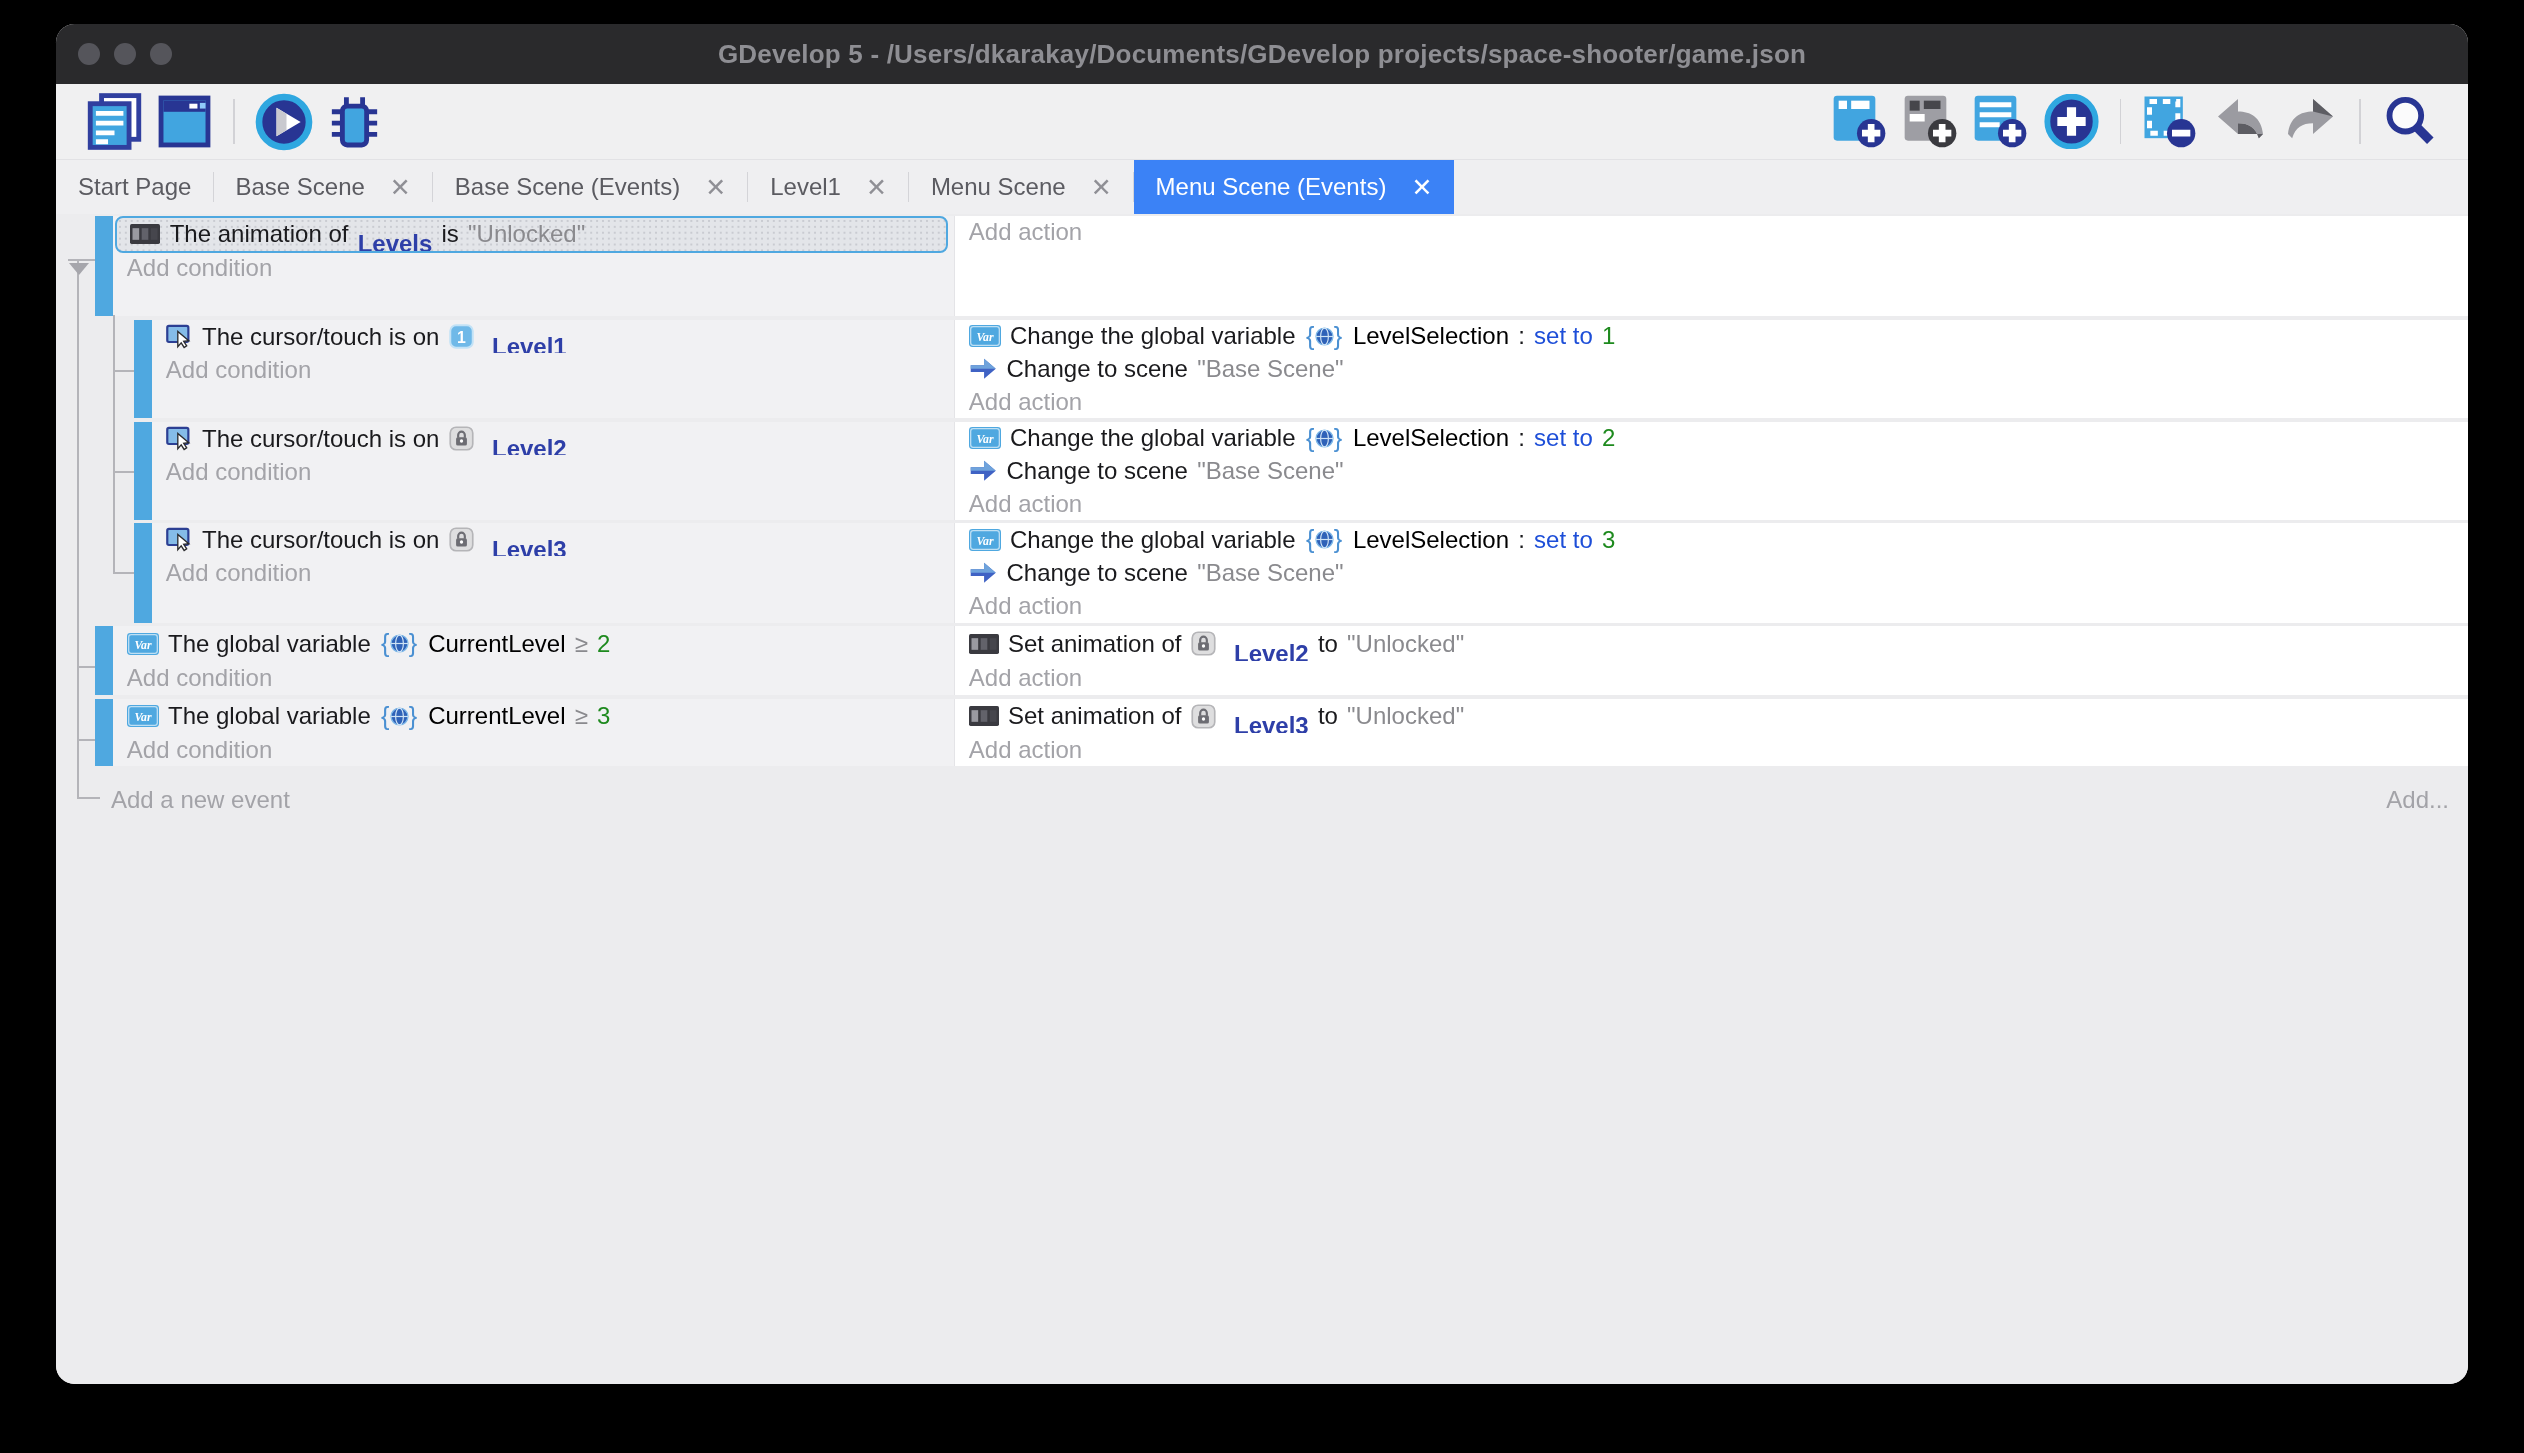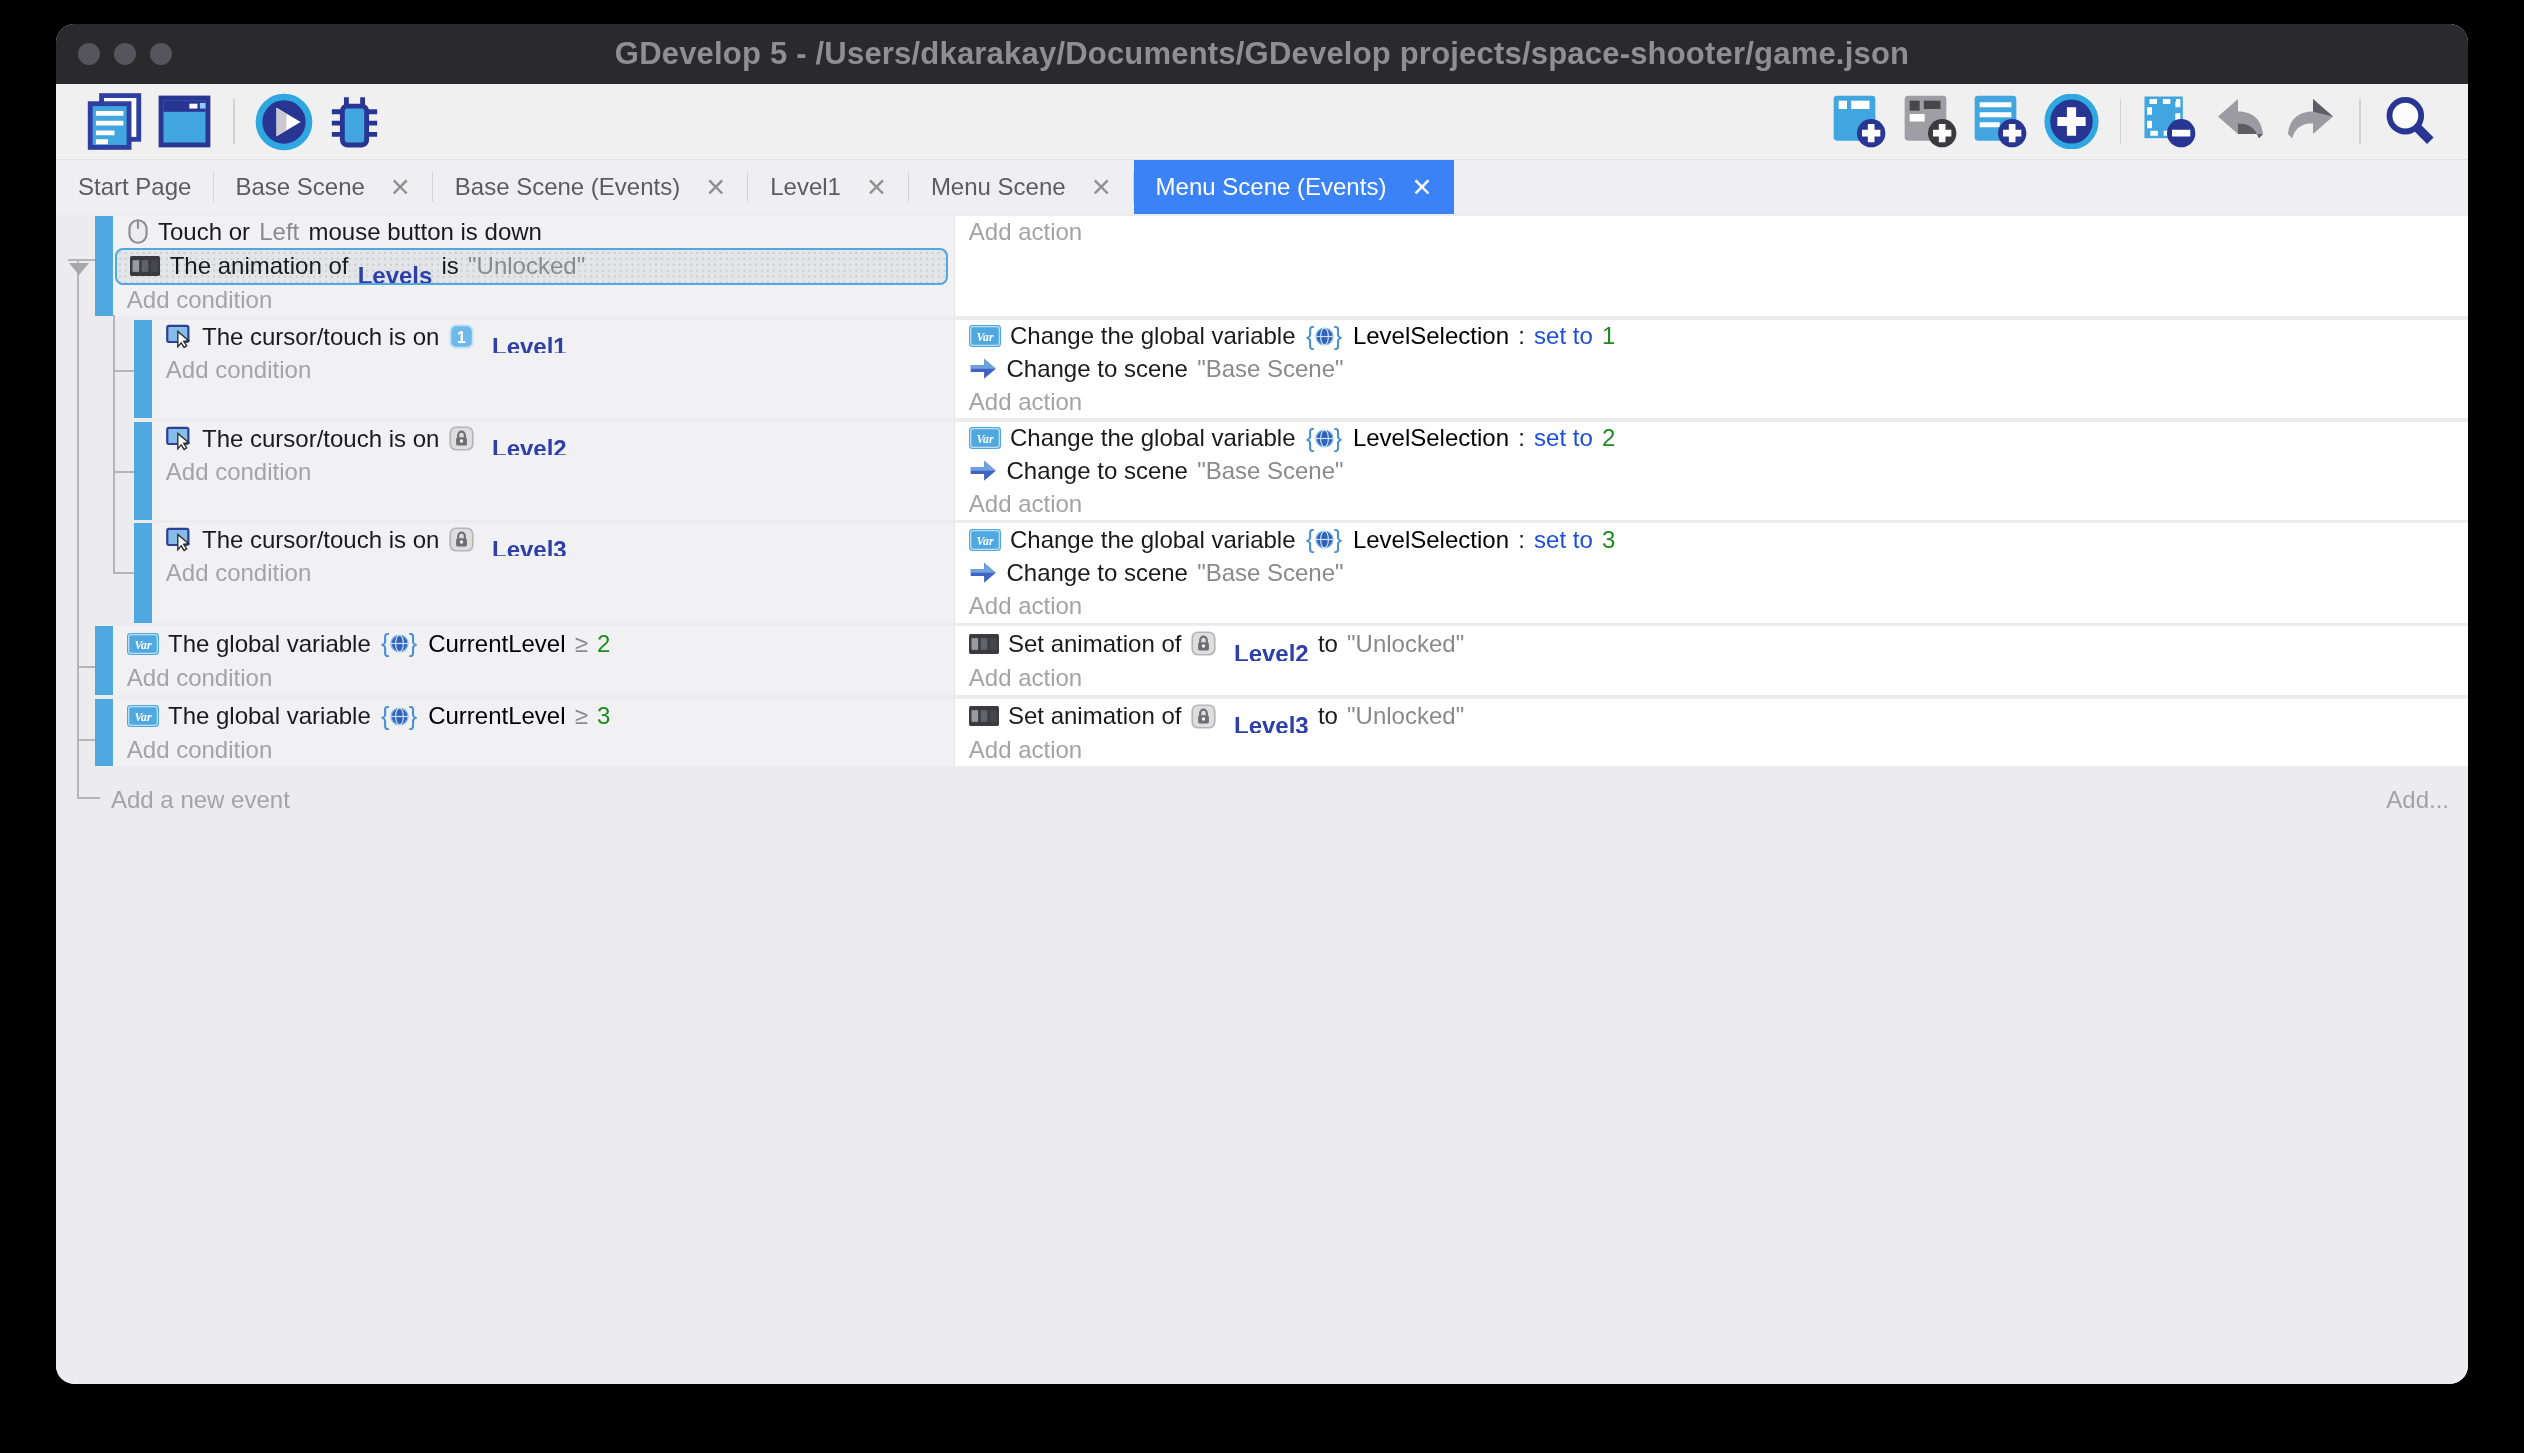--- a/index.html
+++ b/index.html
@@ -11,21 +11,21 @@
   .window{
     position:absolute;left:56px;top:24px;width:2412px;height:1360px;
     border-radius:18.4px;overflow:hidden;background:#ececee;
     box-shadow:0 33px 100px rgba(0,0,0,.65);
   }
   
   .titlebar{height:60px;background:#2a2a2c;position:relative;
     display:flex;align-items:center;justify-content:center;}
   .traffic{position:absolute;left:22px;top:0;height:100%;display:flex;align-items:center;gap:14.2px;}
   .light{width:22px;height:22px;border-radius:50%;background:#55555b;}
-  .title-text{color:#8e8e93;font-size:31px;font-weight:700;letter-spacing:0.2px;}
+  .title-text{color:#8e8e93;font-size:26px;font-weight:700;letter-spacing:0.2px;}
   
   .toolbar{height:76px;background:#f0f0f1;display:flex;align-items:center;
     padding:0 30px;border-bottom:0.8px solid #e2e2e5;box-sizing:border-box;}
   .tb-group{display:flex;align-items:center;gap:13.4px;}
   .tb-right{margin-left:auto;}
   .tb-btn{width:57px;height:57px;display:flex;align-items:center;justify-content:center;cursor:pointer;}
   .tb-sep{width:1.7px;height:45px;background:#d2d2d6;margin:0 6.7px;}
   
   .tabbar{height:54px;background:#efeff1;display:flex;align-items:stretch;}
   .tab{display:flex;align-items:center;padding:0 22px;font-size:24px;color:#5b5b61;
@@ -242,31 +242,20 @@
       <div class="tab active">
         <span>Menu Scene (Events)</span>
         <span class="tab-x">✕</span>
       </div>
     </div>
 
   <div class="events" id="events">
       <div class="event" style="left: 39px; top: 1.7px; height: 100px;">
         <div class="ev-bar"></div>
         <div class="ev-conds" style="width: 841px;">
-          <div class="row" style="height: 32px;">
-            <span class="inline-ic">
-              <svg width="22" height="27" viewBox="0 0 24 30">
-                <rect x="2.5" y="2.5" width="19" height="25" rx="9.5" fill="#ededee" stroke="#8d8d92" stroke-width="2.4"></rect>
-                <line x1="12" y1="3" x2="12" y2="12" stroke="#8d8d92" stroke-width="2.4"></line>
-              </svg>
-            </span>
-            <span class="sg-plain">Touch or </span>
-            <span class="sg-gray">Left</span>
-            <span class="sg-plain"> mouse button is down</span>
-          </div>
           <div class="row sel" style="height: 37px;">
             <span class="inline-ic">
               <svg width="30" height="20" viewBox="0 0 36 24">
                 <rect width="36" height="24" rx="2" fill="#3a3a40"></rect>
                 <rect x="3" y="5" width="8" height="14" fill="#9a9aa1"></rect>
                 <rect x="14" y="5" width="8" height="14" fill="#62626a"></rect>
                 <rect x="25" y="5" width="8" height="14" fill="#46464d"></rect>
               </svg>
             </span>
             <span class="sg-plain">The animation of </span>

